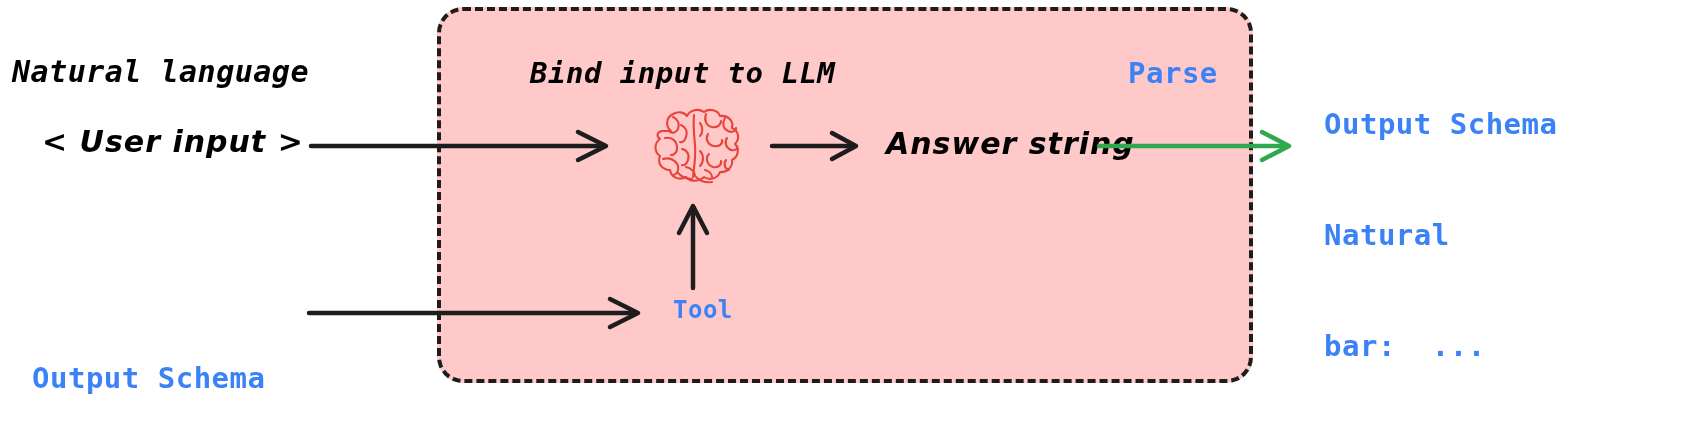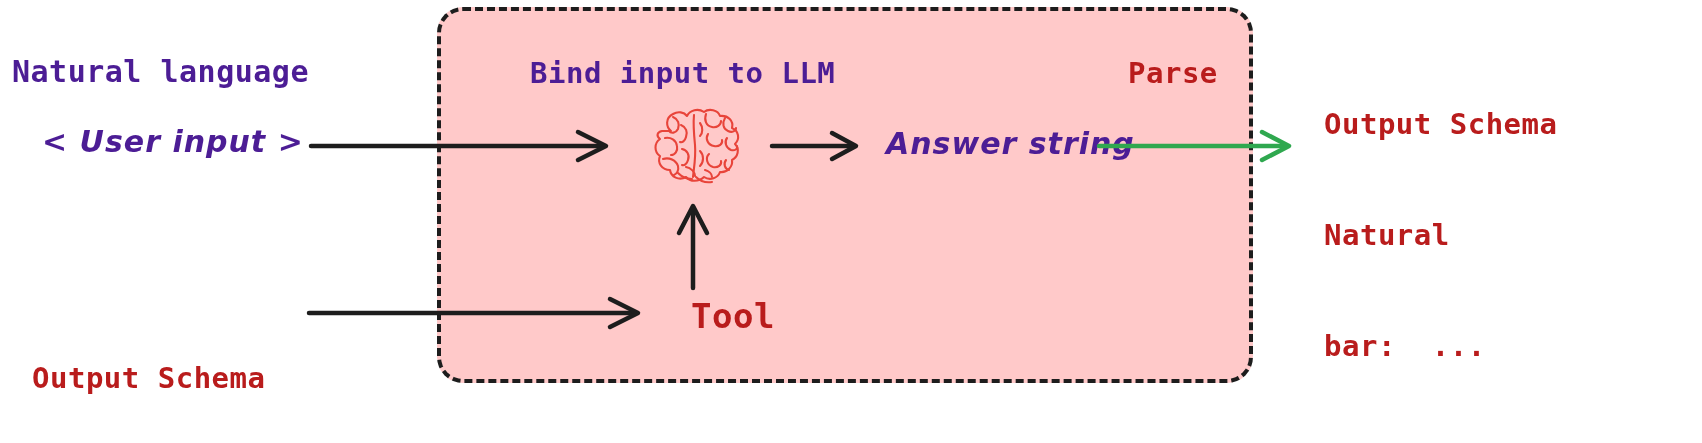--- a/index.html
+++ b/index.html
@@ -28,22 +28,22 @@
     white-space: pre;
   }
   .hand {
     font-family: "DejaVu Sans", sans-serif;
     font-weight: 600;
     font-style: italic;
     letter-spacing: 1px;
     white-space: pre;
     margin-left: 8px;
   }
-  .blk { color: #4c1d95; }
-  .grn { color: #b91c1c; }
+  .blk { color: #000000; font-style: italic; }
+  .grn { color: #3b82f6; }
 
   
   .abs { position: absolute; }
 
   #nl-title {
     left: 12px; top: 54px;
     font-size: 30px;
   }
   #user-input {
     left: 34px; top: 124px;
@@ -74,22 +74,22 @@
   }
   #parse-label {
     left: 1128px; top: 56px;
     font-size: 29px;
   }
   #answer-string {
     left: 878px; top: 126px;
     font-size: 30px;
   }
   #tool-label {
-    left: 691px; top: 296px;
-    font-size: 34px;
+    left: 673px; top: 296px;
+    font-size: 24px;
     text-align: right;
   }
 
   
   #brain {
     left: 648px; top: 105px;
     width: 96px; height: 82px;
   }
 
   

